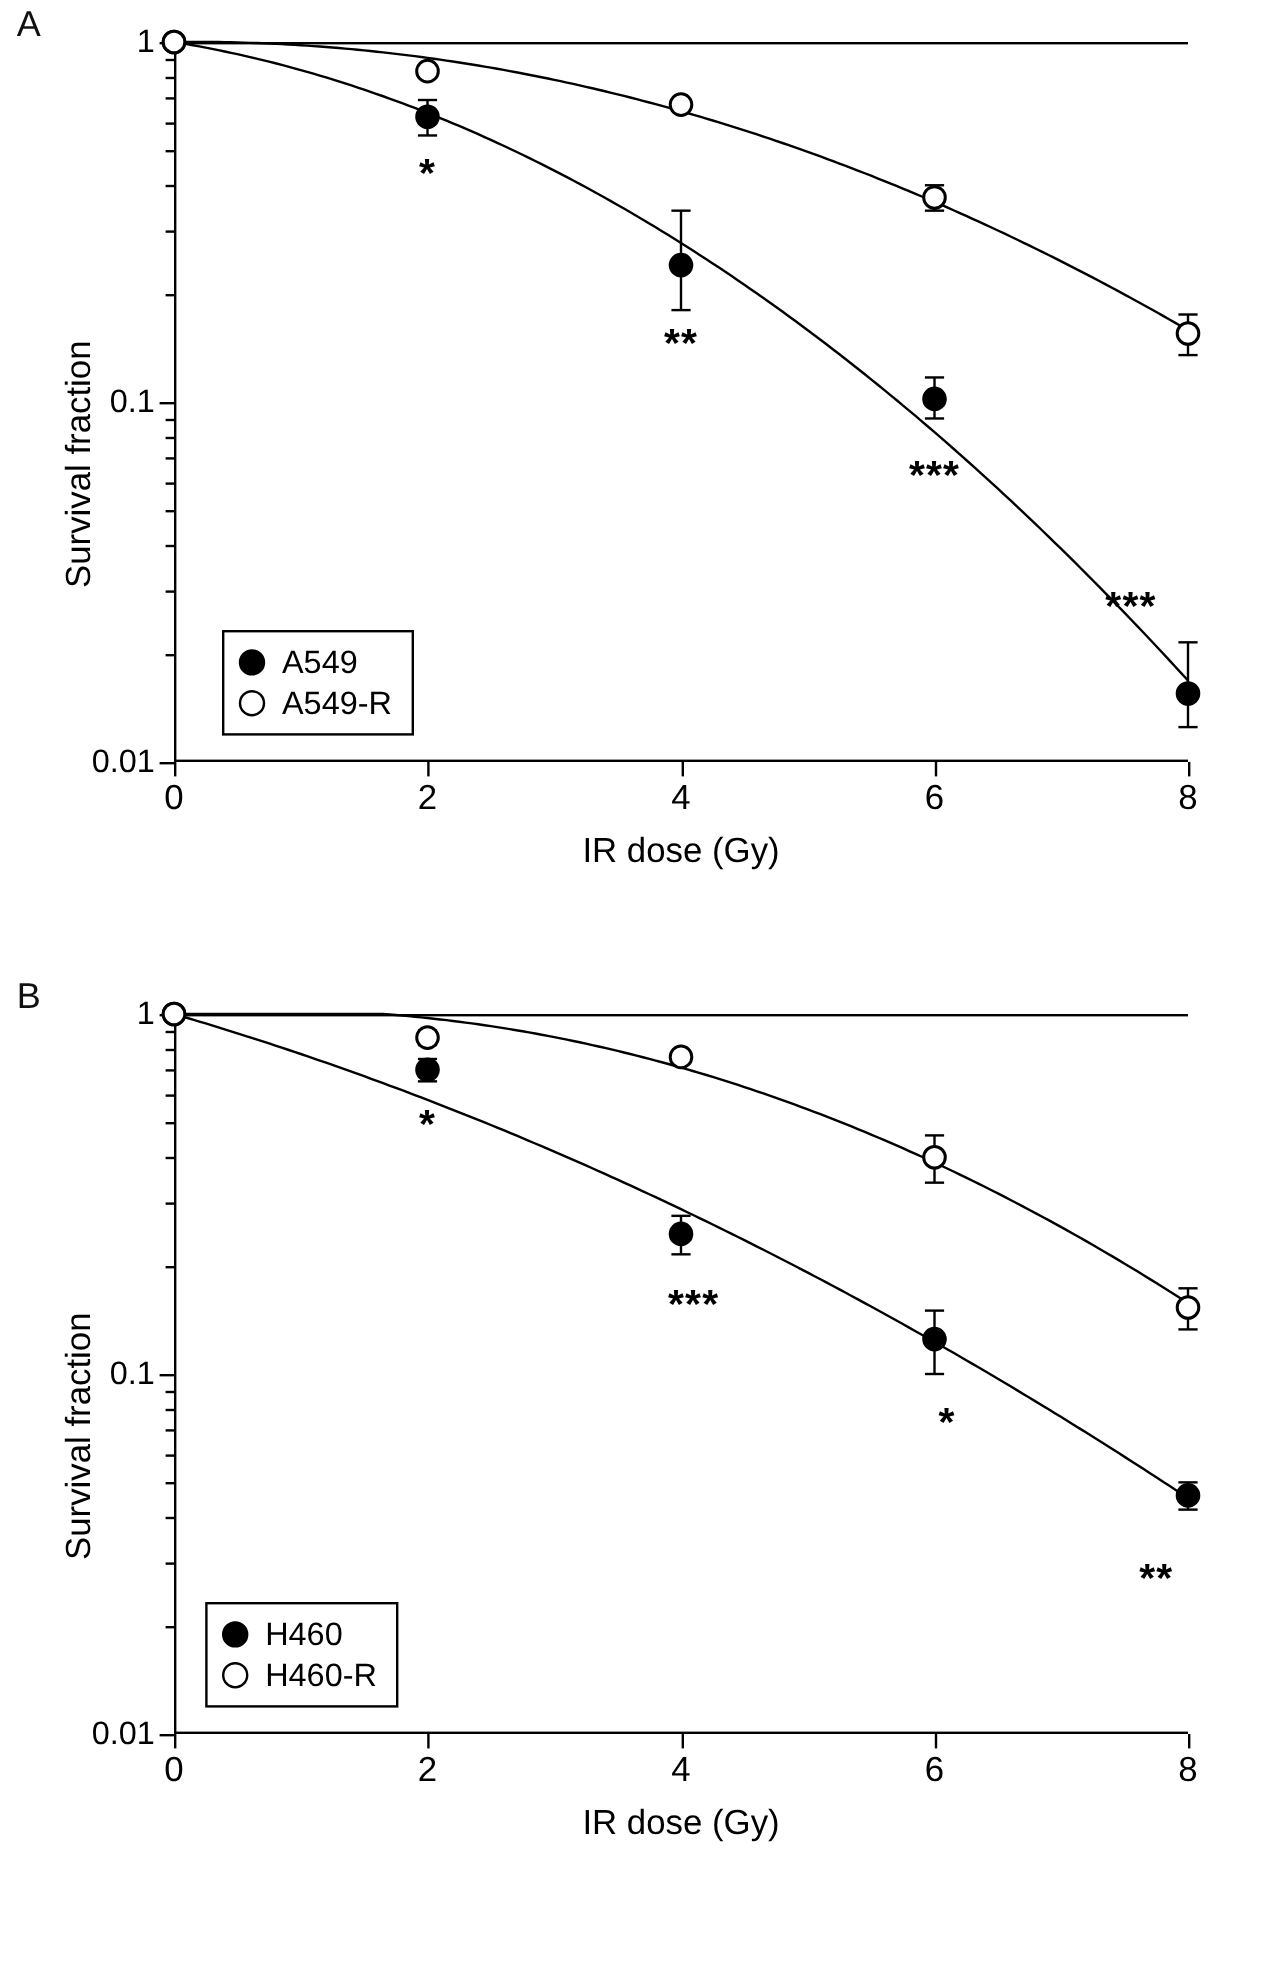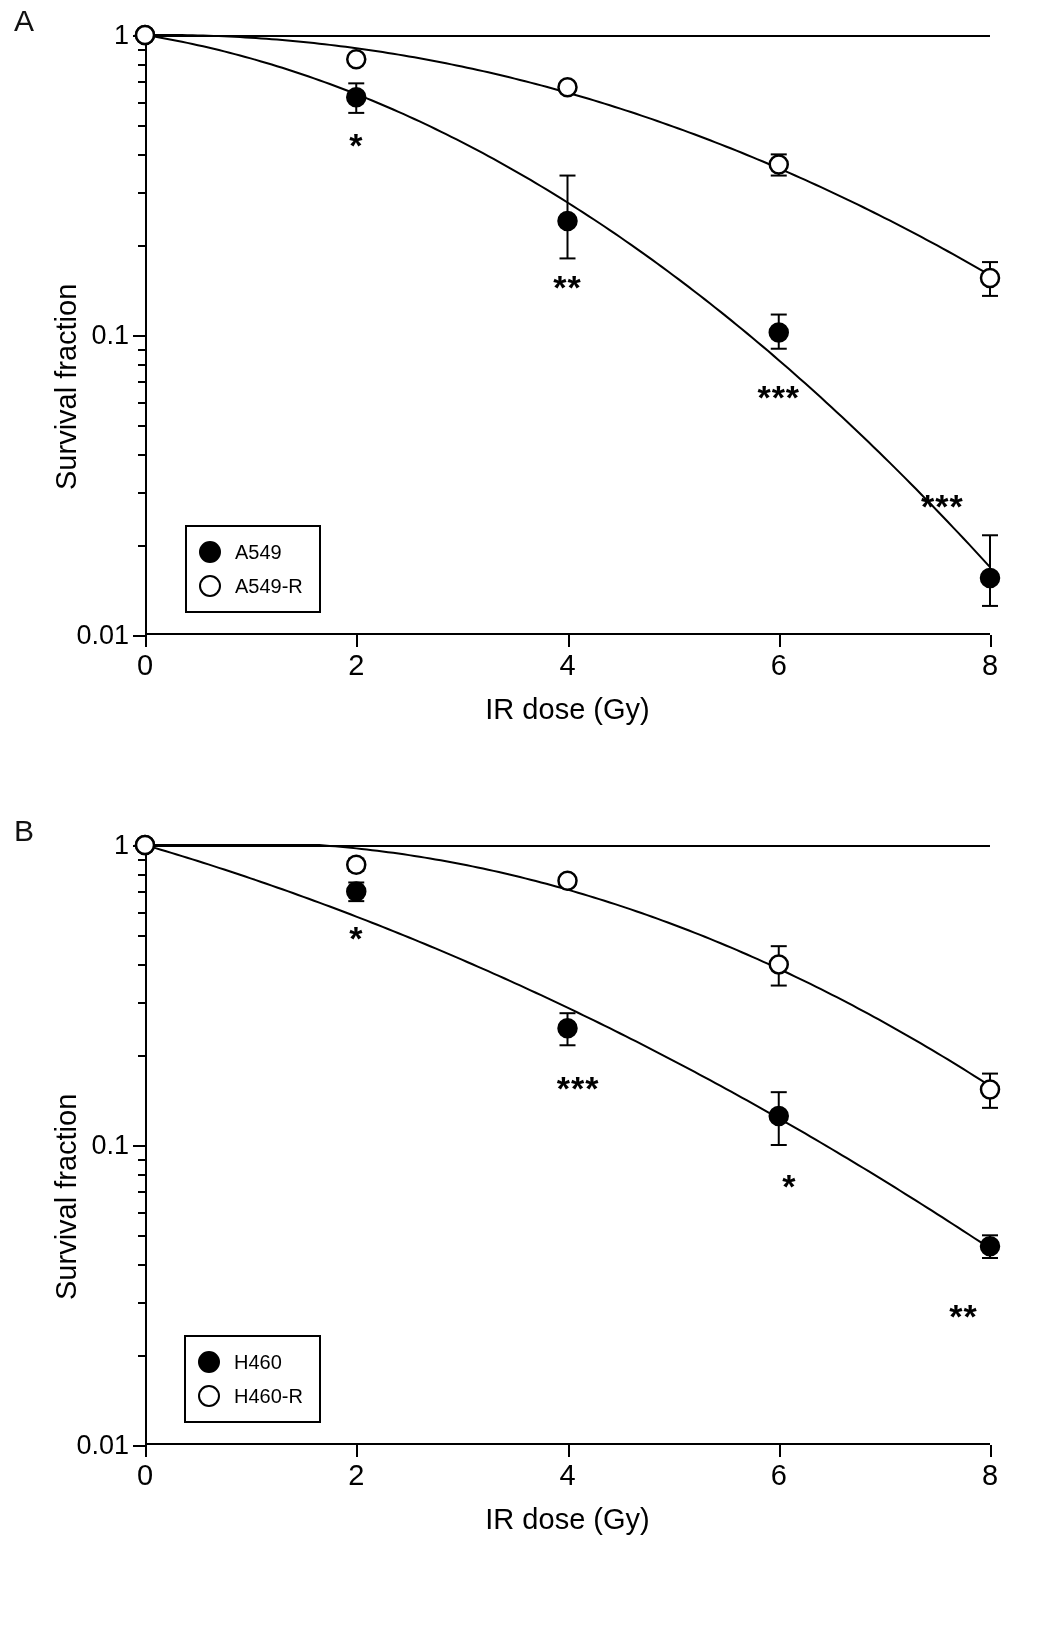--- a/index.html
+++ b/index.html
@@ -149,21 +149,21 @@
   .legend-marker {
     width: 18px;
     height: 18px;
     border-radius: 50%;
     border: 2px solid #000;
     margin-right: 14px;
     flex: 0 0 auto;
   }
   .legend-marker.filled { background: #000; }
   .legend-marker.open { background: #fff; }
-  .legend-label { font-size: 20px; }
+  .legend-label { font-size: 27px; }
 </style>
 </head>
 <body>
 
 <div class="panel" id="panel-A">
   <div class="panel-letter">A</div>
 
   <div class="plot-area" id="plotA">
     <div class="frame-top"></div>
     <div class="axis-left"></div>
@@ -353,21 +353,21 @@
         <circle cx="845" cy="244.59257075472033" r="9" fill="#fff" stroke="#000" stroke-width="2.5"></circle>
       </svg>
 
     <div class="sig-layer">
         <div class="sig" style="left: 211.25px; top: 92.9412px;">*</div>
         <div class="sig" style="left: 433.062px; top: 242.9px;">***</div>
         <div class="sig" style="left: 644.312px; top: 341.003px;">*</div>
         <div class="sig" style="left: 818.594px; top: 470.591px;">**</div>
       </div>
 
-    <div class="legend" style="left: 39px; bottom: 22px; text-align: center;">
+    <div class="legend" style="left: 26px; bottom: 22px; text-align: center;">
       <div class="legend-row">
         <span class="legend-marker filled"></span>
         <span class="legend-label">H460</span>
       </div>
       <div class="legend-row">
         <span class="legend-marker open"></span>
         <span class="legend-label">H460-R</span>
       </div>
     </div>
 

